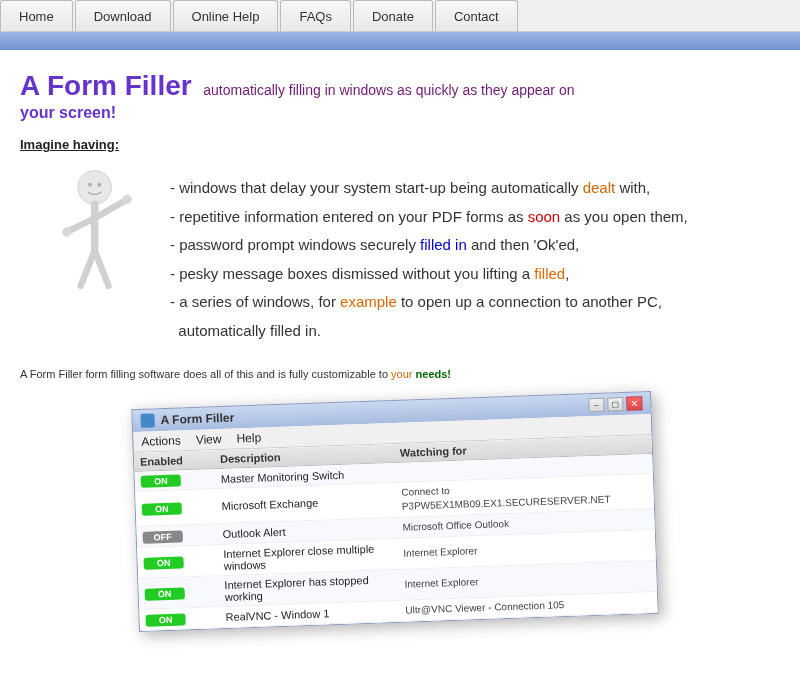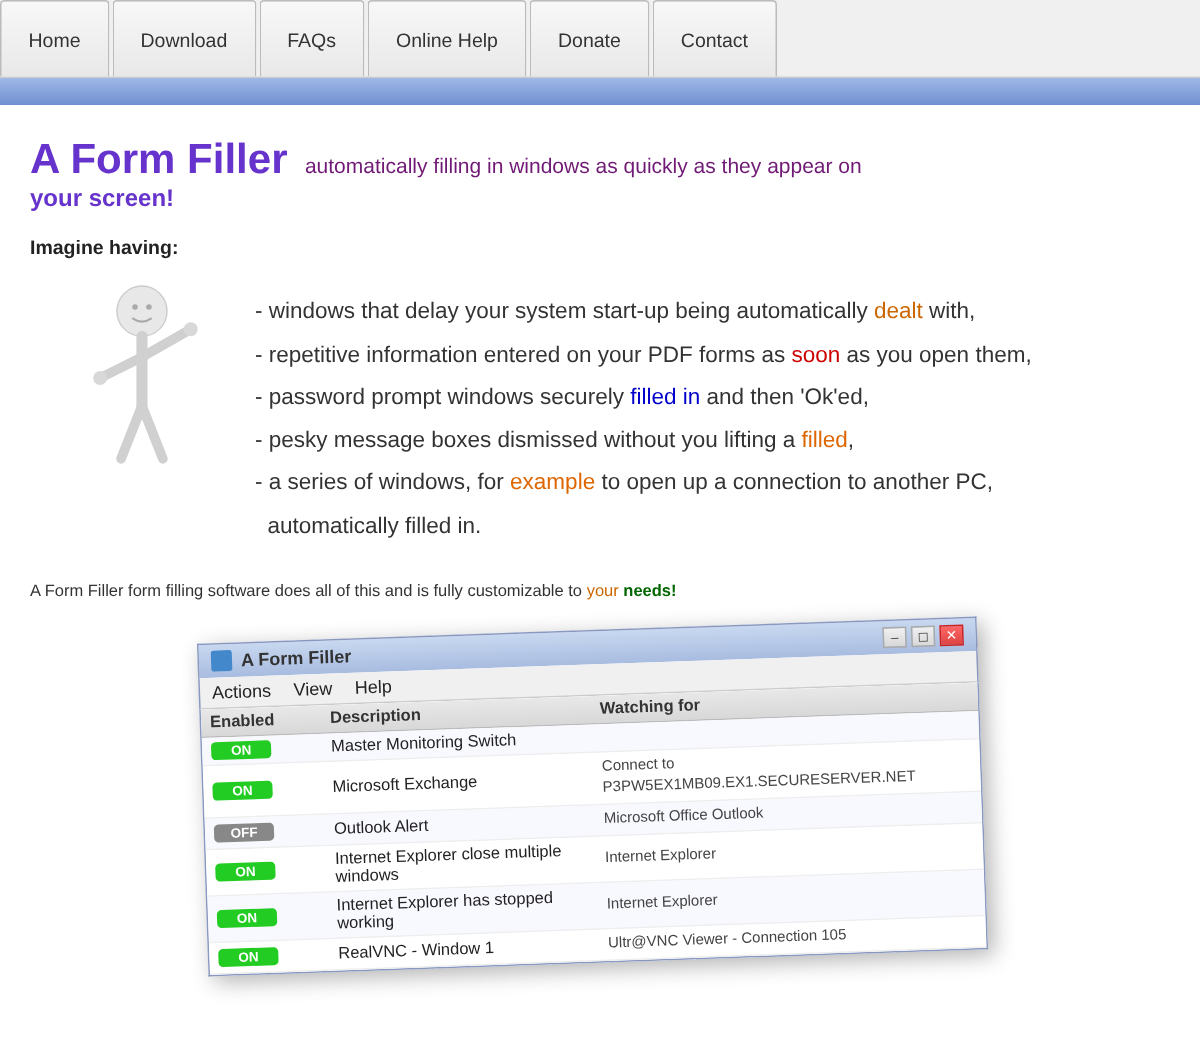--- a/index.html
+++ b/index.html
@@ -12,21 +12,21 @@
       overflow-x: hidden;
     }
 
     
     .nav-bar {
       background: #f0f0f0;
       border-bottom: 1px solid #ccc;
       padding: 0;
       display: flex;
       align-items: stretch;
-      height: 52px;
+      height: 32px;
     }
     .nav-tab {
       padding: 8px 18px;
       border: 1px solid #bbb;
       border-bottom: none;
       background: linear-gradient(to bottom, #f8f8f8, #e8e8e8);
       cursor: pointer;
       font-size: 13px;
       color: #333;
       display: flex;
@@ -76,20 +76,21 @@
     .imagine-section {
       margin-top: 15px;
       display: flex;
       align-items: flex-start;
     }
     .imagine-label {
       font-weight: bold;
       font-size: 13px;
       margin-bottom: 10px;
       color: #222;
+      text-decoration: underline;
     }
     .figure-area {
       width: 140px;
       min-width: 140px;
       display: flex;
       align-items: center;
       justify-content: center;
       margin-right: 10px;
     }
 
@@ -254,22 +255,22 @@
     }
   </style>
 </head>
 <body>
 
 <div class="page-wrapper">
 
   <nav class="nav-bar">
     <a class="nav-tab">Home</a>
     <a class="nav-tab">Download</a>
+    <a class="nav-tab">Online Help</a>
     <a class="nav-tab">FAQs</a>
-    <a class="nav-tab">Online Help</a>
     <a class="nav-tab">Donate</a>
     <a class="nav-tab">Contact</a>
   </nav>
 
   <div class="blue-bar"></div>
 
   <div class="main-content">
 
     <div class="title-section">
       <span class="title-big">A Form Filler</span>

